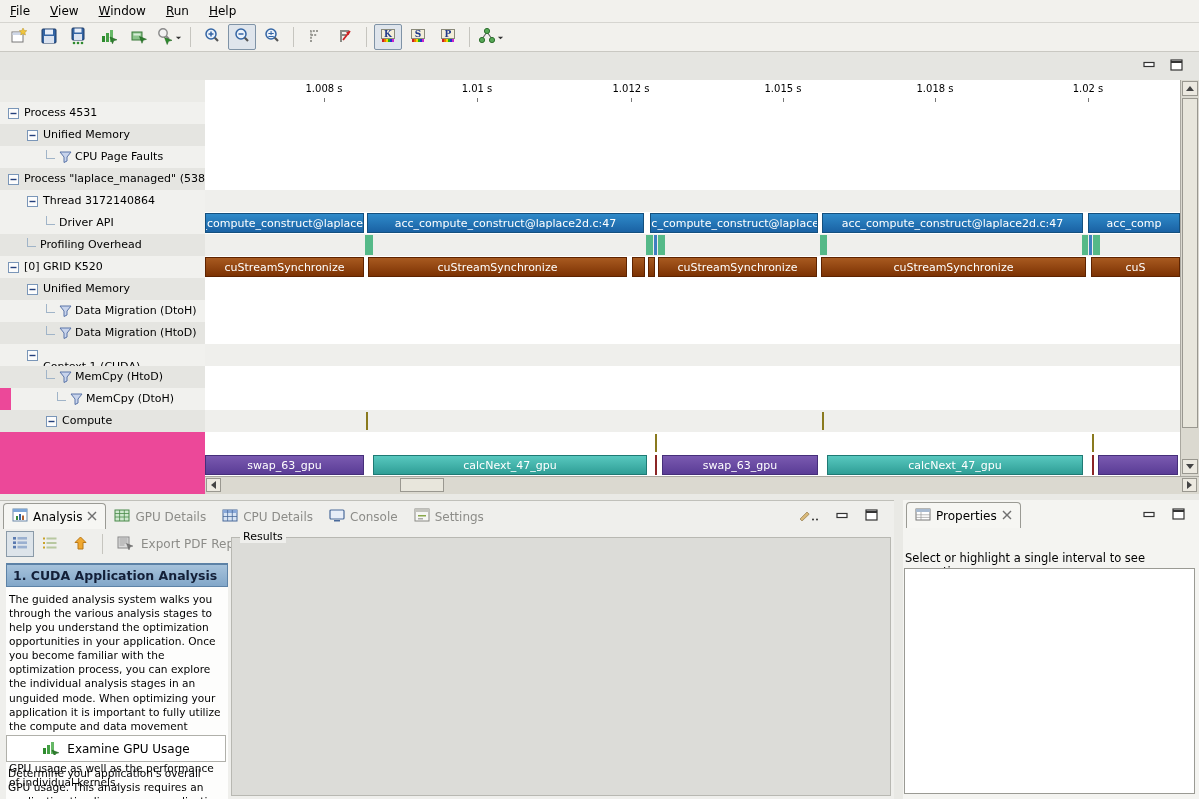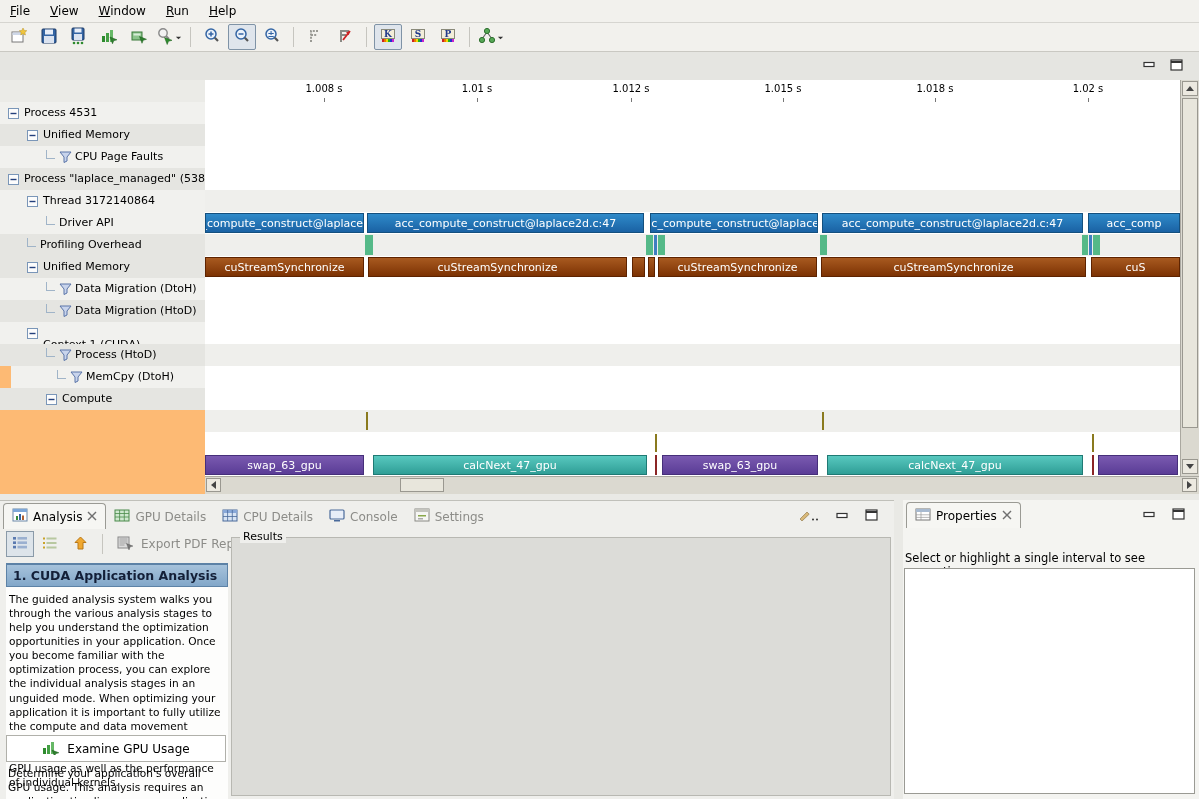--- a/index.html
+++ b/index.html
@@ -14,21 +14,21 @@
   .tbtn{width:26px;height:24px;display:flex;align-items:center;justify-content:center;margin:0 1px;border:1px solid transparent;border-radius:2px;}
   .tbtn.pressed{border:1px solid #7f93a6;background:#dfe5ec;}
   .tbtn .caret{margin-left:1px;}
   .tsep{width:1px;height:20px;background:#c6c5bf;margin:0 6px;}
   
   .tabbar{position:absolute;left:0;top:52px;width:1199px;height:28px;background:#e5e5e1;border-bottom:1px solid #9a9a94;}
   .session-tab{position:absolute;left:6px;top:2px;height:25px;background:#f8f8f6;border:1px solid #9a9a94;border-bottom:1px solid #f8f8f6;
                border-radius:4px 4px 0 0;display:flex;align-items:center;gap:6px;padding:0 9px;font-size:12px;}
   .winctl{position:absolute;top:7px;display:flex;gap:14px;}
   
-  .mainview{position:absolute;left:0;top:80px;width:1199px;height:414px;background:#fdba74;}
+  .mainview{position:absolute;left:0;top:80px;width:1199px;height:414px;background:#ec4899;}
   .corner-cell{position:absolute;left:0;top:0;width:205px;height:22px;background:#ebebe7;border-right:1px solid #b4b4ae;border-bottom:1px solid #b4b4ae;}
   .ruler{position:absolute;left:205px;top:0;width:975px;height:22px;background:#fff;border-bottom:1px solid #c8c8c2;}
   .rtick{position:absolute;top:3px;font-size:10px;transform:translateX(-50%);white-space:nowrap;}
   .rtickline{position:absolute;bottom:0;width:1px;height:4px;background:#777;}
   .treecol{position:absolute;left:0;top:22px;width:205px;height:374px;border-right:1px solid #9a9a94;overflow:hidden;}
   .tree-row{position:relative;width:205px;}
   .tree-row.light{background:#f1f1ee;}
   .tree-row.dark{background:#e5e5e1;}
   .tree-label{position:absolute;font-size:11px;white-space:nowrap;}
   .conn{position:absolute;width:8px;height:8px;border-left:1px solid #a0b4c8;border-bottom:1px solid #a0b4c8;}
@@ -290,20 +290,27 @@
           <span class="tree-label" style="left: 43px; top: 4px;">Thread 3172140864</span>
         </div>
         <div class="tree-row light" style="height: 22px;">
           <span class="conn" style="left: 46px; top: 4px;"></span>
           <span class="tree-label" style="left: 59px; top: 4px;">Driver API</span>
         </div>
         <div class="tree-row dark" style="height: 22px;">
           <span class="conn" style="left: 27px; top: 4px;"></span>
           <span class="tree-label" style="left: 40px; top: 4px;">Profiling Overhead</span>
         </div>
+        <div class="tree-row light" style="height: 22px;">
+          <span style="position: absolute; left: 8px; top: 5.5px;"><svg width="11" height="11" viewBox="0 0 11 11">
+              <rect x=".5" y=".5" width="10" height="10" fill="#fcfcfc" stroke="#7a96b8"></rect>
+              <line x1="2.5" y1="5.5" x2="8.5" y2="5.5" stroke="#24407c" stroke-width="1.4"></line>
+            </svg></span>
+          <span class="tree-label" style="left: 24px; top: 4px;">[0] GRID K520</span>
+        </div>
         <div class="tree-row dark" style="height: 22px;">
           <span style="position: absolute; left: 27px; top: 5.5px;"><svg width="11" height="11" viewBox="0 0 11 11">
               <rect x=".5" y=".5" width="10" height="10" fill="#fcfcfc" stroke="#7a96b8"></rect>
               <line x1="2.5" y1="5.5" x2="8.5" y2="5.5" stroke="#24407c" stroke-width="1.4"></line>
             </svg></span>
           <span class="tree-label" style="left: 43px; top: 4px;">Unified Memory</span>
         </div>
         <div class="tree-row light" style="height: 22px;">
           <span class="conn" style="left: 46px; top: 4px;"></span>
           <span style="position: absolute; left: 59px; top: 4.5px;"><svg width="13" height="12" viewBox="0 0 13 12">
@@ -323,21 +330,21 @@
               <rect x=".5" y=".5" width="10" height="10" fill="#fcfcfc" stroke="#7a96b8"></rect>
               <line x1="2.5" y1="5.5" x2="8.5" y2="5.5" stroke="#24407c" stroke-width="1.4"></line>
             </svg></span>
           <span class="tree-label" style="left: 43px; top: 16px; text-decoration: underline;">Context 1 (CUDA)</span>
         </div>
         <div class="tree-row dark" style="height: 22px;">
           <span class="conn" style="left: 46px; top: 4px;"></span>
           <span style="position: absolute; left: 59px; top: 4.5px;"><svg width="13" height="12" viewBox="0 0 13 12">
               <path d="M1 1h11L8 6v4l-3 1.5V6z" fill="#c8d4ec" stroke="#5a74a8"></path>
             </svg></span>
-          <span class="tree-label" style="left: 75px; top: 4px;">Process (HtoD)</span>
+          <span class="tree-label" style="left: 75px; top: 4px;">MemCpy (HtoD)</span>
         </div>
         <div class="tree-row light" style="height: 22px; margin-left: 11px;">
           <span class="conn" style="left: 46px; top: 4px;"></span>
           <span style="position: absolute; left: 59px; top: 4.5px;"><svg width="13" height="12" viewBox="0 0 13 12">
               <path d="M1 1h11L8 6v4l-3 1.5V6z" fill="#c8d4ec" stroke="#5a74a8"></path>
             </svg></span>
           <span class="tree-label" style="left: 75px; top: 4px;">MemCpy (DtoH)</span>
         </div>
         <div class="tree-row dark" style="height: 22px;">
           <span style="position: absolute; left: 46px; top: 5.5px;"><svg width="11" height="11" viewBox="0 0 11 11">

